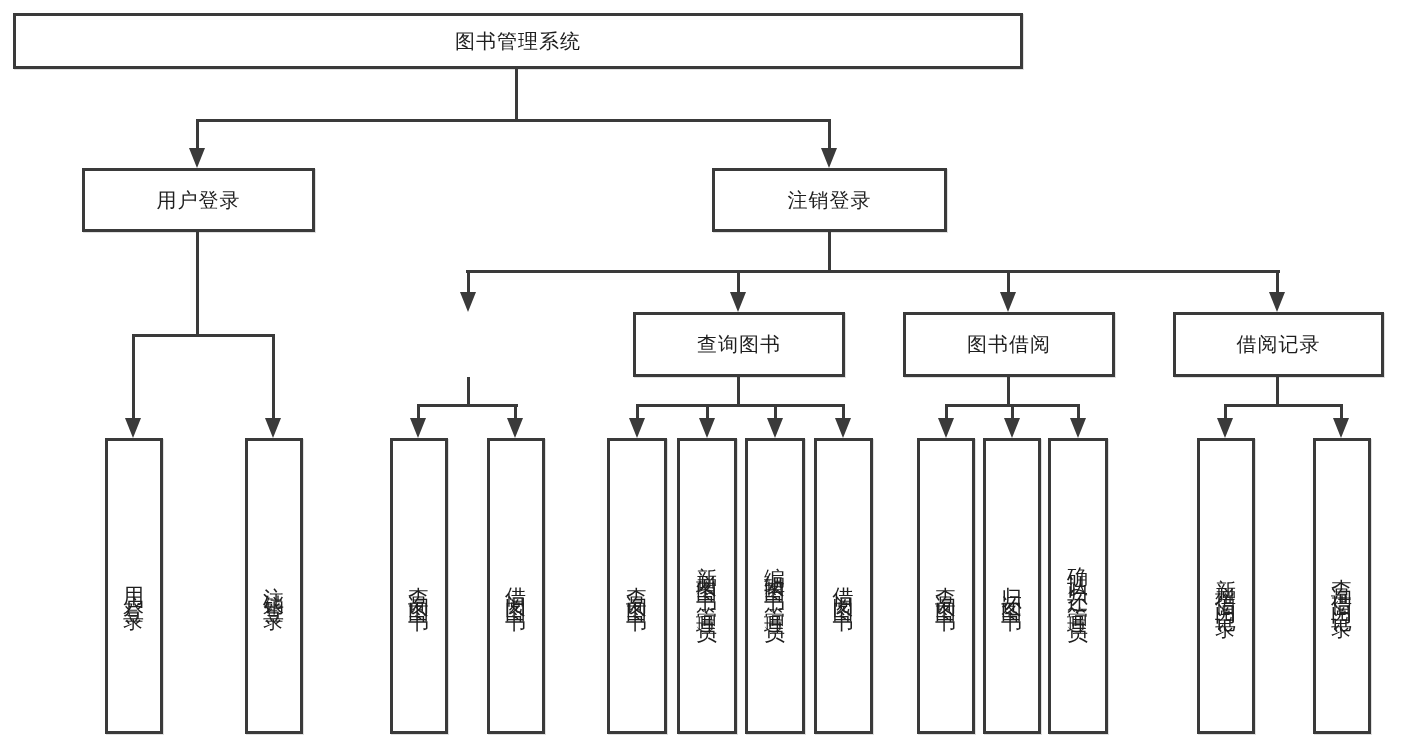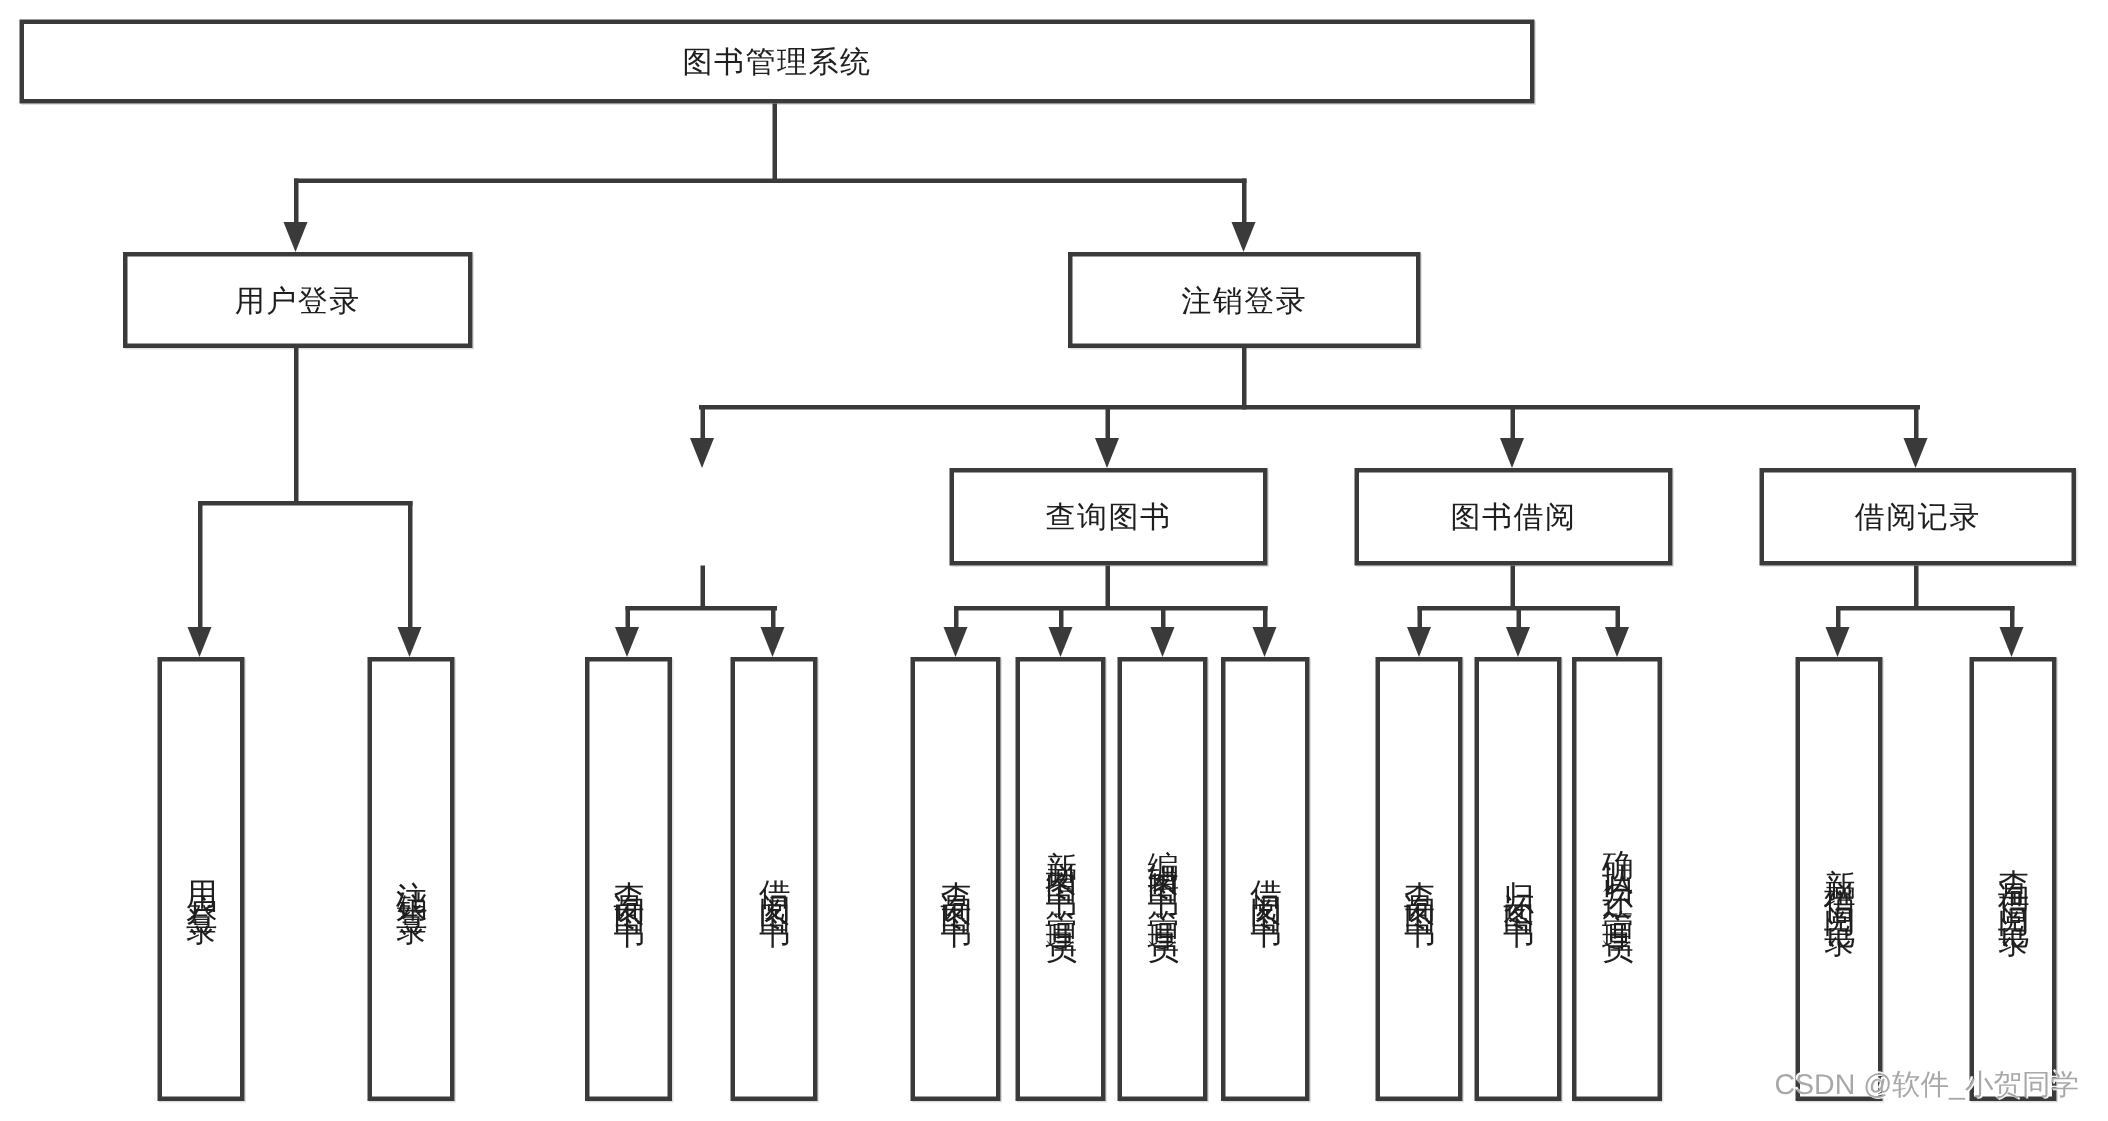--- a/index.html
+++ b/index.html
@@ -163,14 +163,13 @@
   <div class="vline" style="left:1011px;top:404px;height:16px"></div>
   <div class="arrow" style="left:1004px;top:418px"></div>
   <div class="vline" style="left:1077px;top:404px;height:16px"></div>
   <div class="arrow" style="left:1070px;top:418px"></div>
 
   <div class="vline" style="left:1224px;top:404px;height:16px"></div>
   <div class="arrow" style="left:1217px;top:418px"></div>
   <div class="vline" style="left:1340px;top:404px;height:16px"></div>
   <div class="arrow" style="left:1333px;top:418px"></div>
 
-  <div class="watermark">CSDN @软件_小贺同学</div>
 </div>
 
 </body></html>

